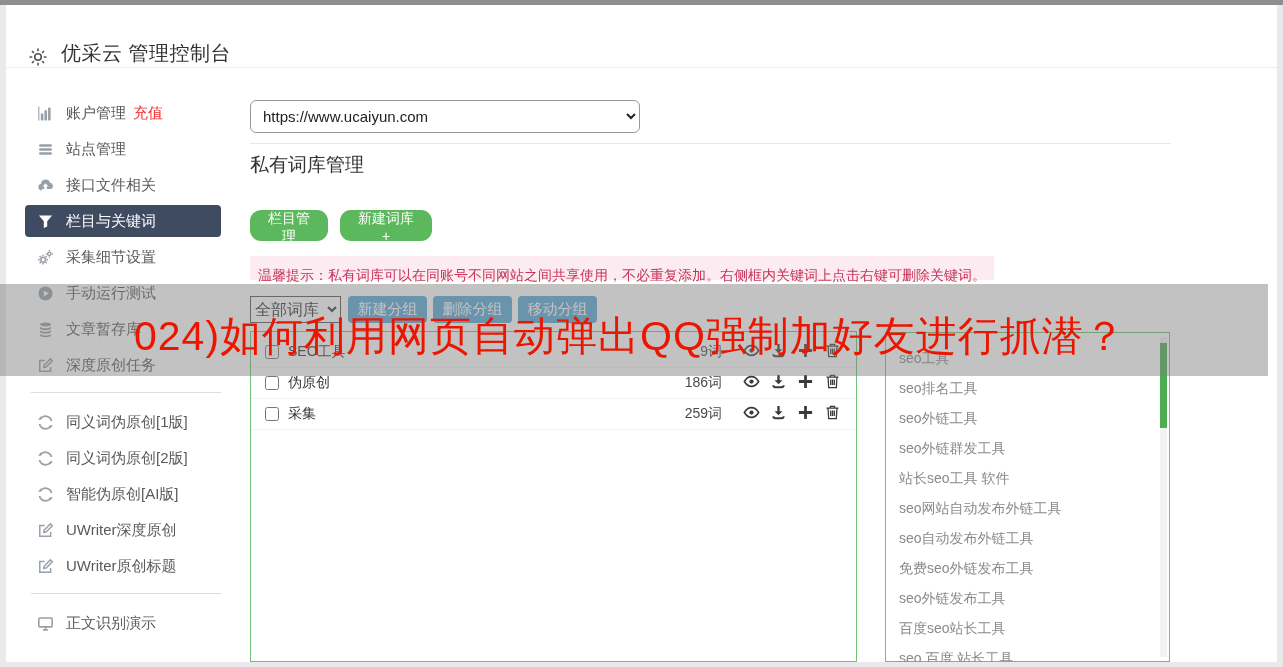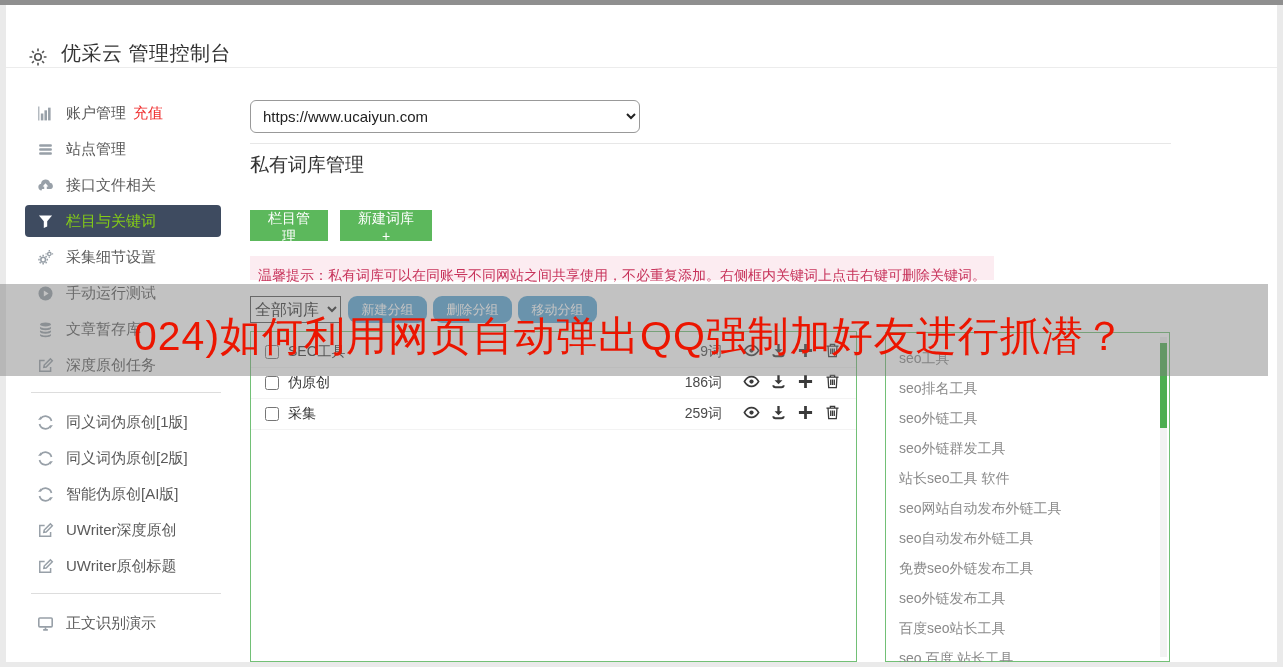--- a/index.html
+++ b/index.html
@@ -19,40 +19,40 @@
   .hdr .ttl{font-size:20px;color:#333;letter-spacing:.5px}
 
   
   .sidebar{position:absolute;left:0;top:90px;width:240px}
   .side-item{height:36px;display:flex;align-items:center;margin:0 25px 0 19px;padding-left:12px;
              color:#5a5a5a;font-size:15px;cursor:pointer;border-radius:4px}
   .side-icon{width:17px;height:17px;display:inline-flex;color:#98a0a8;flex:none}
   .side-icon svg{width:17px;height:17px}
   .side-label{margin-left:12px;white-space:nowrap}
   .side-badge{margin-left:7px;color:var(--badge-red)}
-  .side-item.active{background:var(--side-active);color:#84cc16;height:32px;margin-top:2px;margin-bottom:2px}
+  .side-item.active{background:var(--side-active);color:#ffffff;height:32px;margin-top:2px;margin-bottom:2px}
   .side-item.active .side-icon{color:#fff}
   .side-divider{height:1px;background:#ddd;margin:9px 25px 11px 25px}
 
   
   .site-select{position:absolute;left:244px;top:95px;width:390px;height:33px;font-size:15px;
                color:#222;border:1px solid #999;border-radius:6px;padding:0 8px;background:#fff;
                font-family:inherit}
   .main-divider{position:absolute;left:244px;top:138px;width:921px;height:1px;background:#e7e7e7}
   .page-title{position:absolute;left:244px;top:147px;font-size:19px;color:#333}
   .btn{position:absolute;top:205px;height:31px;background:var(--green);color:#fff;border:none;
-       border-radius:0;font-size:14px;font-family:inherit;cursor:pointer;padding:0 16px}
+       border-radius:11px;font-size:14px;font-family:inherit;cursor:pointer;padding:0 16px}
   .btn-col{left:244px;width:78px}
   .btn-new{left:334px;width:92px}
   .tip{position:absolute;left:244px;top:251px;height:24px;line-height:24px;padding:7px 8px;
        background:var(--tip-bg);color:var(--tip-text);font-size:14px;white-space:nowrap}
   .tb-select{position:absolute;left:244px;top:291px;width:91px;height:27px;font-size:16px;
              border:1px solid #555;border-radius:0;background:#fff;color:#333;font-family:inherit}
   .gbtn{position:absolute;top:291px;width:79px;height:27px;background:var(--blue);color:#fff;
-        border:none;border-radius:9px;font-size:13px;font-family:inherit;cursor:pointer}
+        border:none;border-radius:4px;font-size:15px;font-family:inherit;cursor:pointer}
   .gbtn1{left:342px}.gbtn2{left:427px}.gbtn3{left:512px}
 
   
   .left-panel{position:absolute;left:244px;top:326px;width:607px;height:331px;background:#fff;
               border:1px solid var(--panel-border);padding-top:5px}
   .lex-row{height:31px;display:flex;align-items:center;padding:0 14px;border-bottom:1px solid #f3f3f3}
   .lex-check{width:14px;height:14px;flex:none}
   .lex-name{margin-left:9px;font-size:14px;color:#333}
   .lex-spacer{flex:1}
   .lex-count{font-size:14px;color:#4a4a4a;margin-right:12px}

